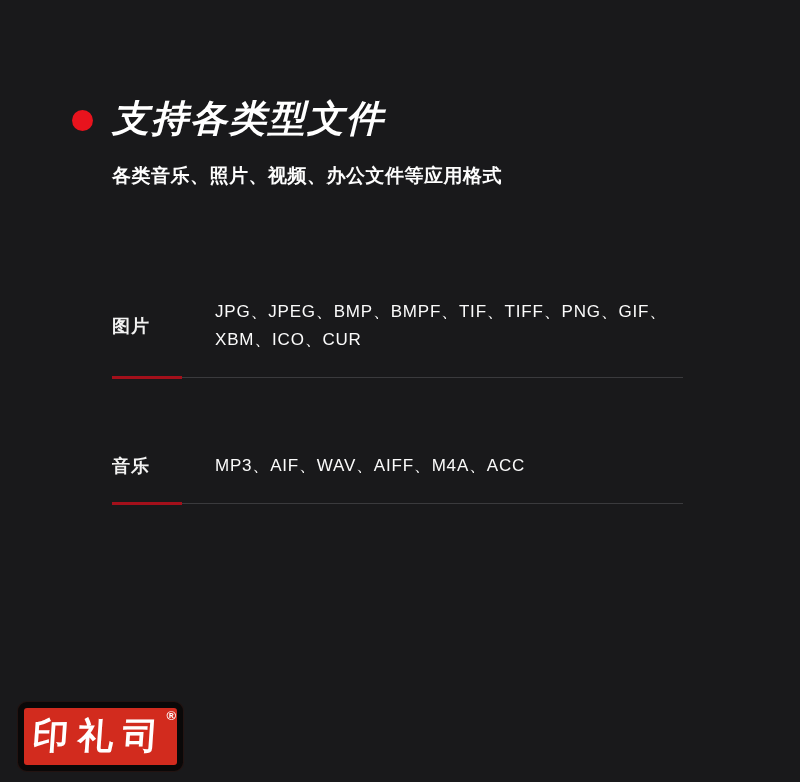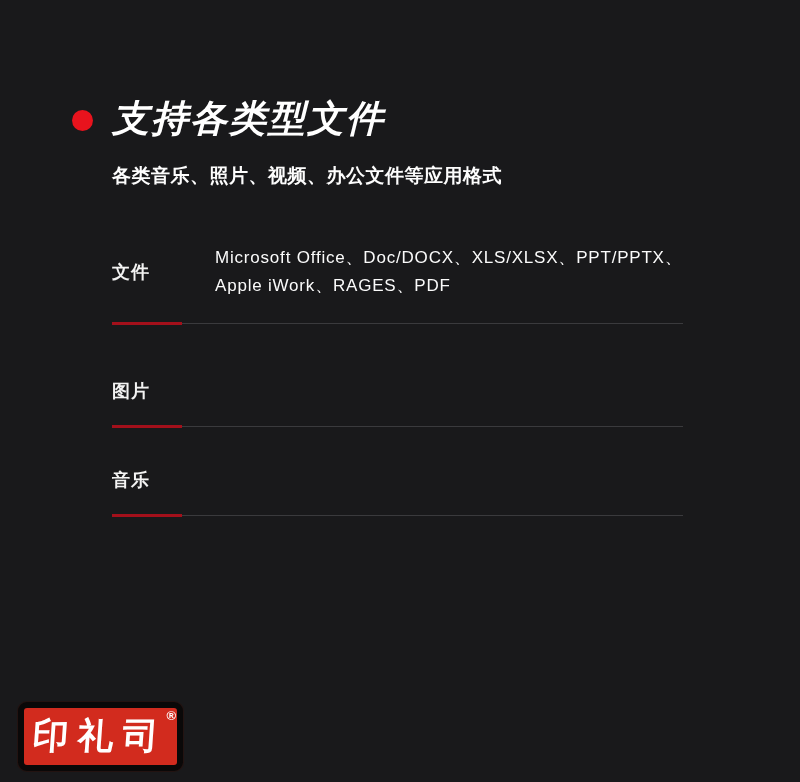--- a/index.html
+++ b/index.html
@@ -52,21 +52,21 @@
 
   
   .ft-table {
     position: absolute;
     left: 112px;
     top: 244px;
     width: 571px;
   }
   .row-block { margin-top: 0; }
   .row-block.rb2, .row-block.rb3 { margin-top: 54px; }
-  .row-block.rb4 { margin-top: 40px; }
+  .row-block.rb4 { margin-top: 73px; }
   .row {
     display: flex;
     align-items: center;
   }
   .row-label {
     width: 103px;
     flex-shrink: 0;
     font-size: 18px;
     font-weight: bold;
     color: #f3f3f3;
@@ -143,45 +143,37 @@
 </style>
 </head>
 <body>
 
 <span class="bullet"></span>
 <div class="title">支持各类型文件</div>
 <div class="subtitle">各类音乐、照片、视频、办公文件等应用格式</div>
 
 <div class="ft-table">
 
-  <div class="row-block rb1">
-    <div class="row">
-      <div class="row-label">文件</div>
-      <div class="row-formats">Microsoft Office、Doc/DOCX、XLS/XLSX、PPT/PPTX、Apple iWork、RAGES、PDF</div>
-    </div>
-    <div class="sep">
-      <div class="sep-gray"></div>
-      <div class="sep-red"></div>
-    </div>
-  </div>
 
   <div class="row-block rb2">
     <div class="row">
       <div class="row-label">图片</div>
+      <div class="row-formats">JPG、JPEG、BMP、BMPF、TIF、TIFF、PNG、GIF、XBM、ICO、CUR</div>
     </div>
     <div class="sep">
       <div class="sep-gray"></div>
       <div class="sep-red"></div>
     </div>
   </div>
 
 
   <div class="row-block rb4">
     <div class="row">
       <div class="row-label">音乐</div>
+      <div class="row-formats">MP3、AIF、WAV、AIFF、M4A、ACC</div>
     </div>
     <div class="sep">
       <div class="sep-gray"></div>
       <div class="sep-red"></div>
     </div>
   </div>
 
 </div>
 
 <div class="stamp">

